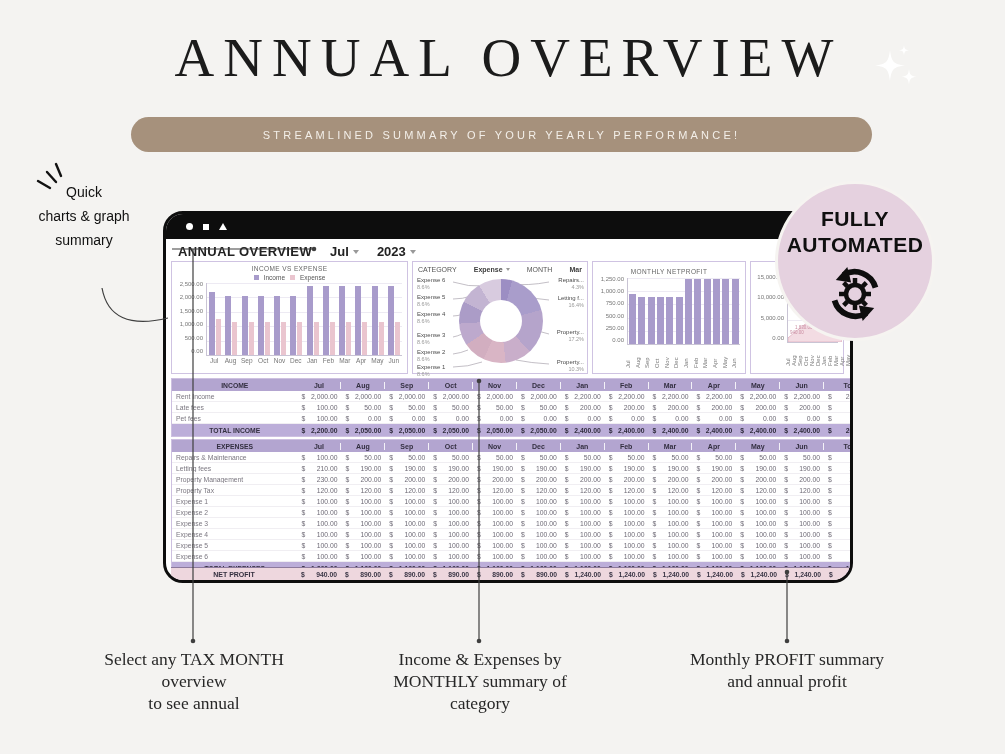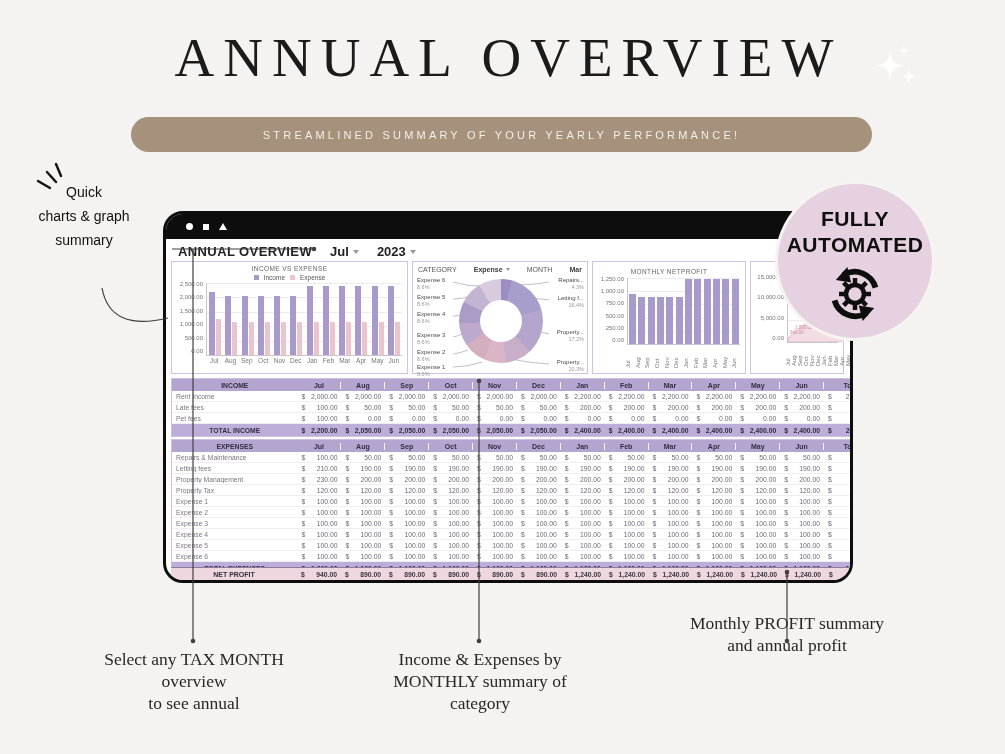--- a/index.html
+++ b/index.html
@@ -14,21 +14,21 @@
     letter-spacing:3.2px;font-weight:400;}
   .sparkles{position:absolute;left:868px;top:42px;}
   
   .left-note{position:absolute;left:0;top:180px;width:168px;text-align:center;
     font-size:14px;line-height:24px;font-weight:500;color:#111;}
   
   .bottom-note{position:absolute;text-align:center;font-family:"Liberation Serif",serif;
     font-size:17.5px;line-height:22px;color:#272727;}
   .bn1{left:103px;top:648px;width:182px;}
   .bn2{left:385px;top:648px;width:190px;}
-  .bn3{left:682px;top:612px;width:210px;}
+  .bn3{left:682px;top:648px;width:210px;}
   
   .app-window{position:absolute;left:163px;top:211px;width:690px;height:372px;background:#fff;
     border:3px solid #0d0d0d;border-radius:20px;box-sizing:border-box;overflow:hidden;z-index:10;}
   .titlebar{position:absolute;left:0;top:0;width:100%;height:25px;background:#0d0d0d;
     display:flex;align-items:center;gap:10px;padding-left:20px;box-sizing:border-box;}
   .tb-circle{width:7px;height:7px;border-radius:50%;background:#fff;}
   .tb-square{width:6px;height:6px;background:#fff;}
   .tb-triangle{width:0;height:0;border-left:4px solid transparent;border-right:4px solid transparent;
     border-bottom:7px solid #fff;}
   .toolbar{position:absolute;left:12px;top:30px;display:flex;align-items:center;gap:18px;}

